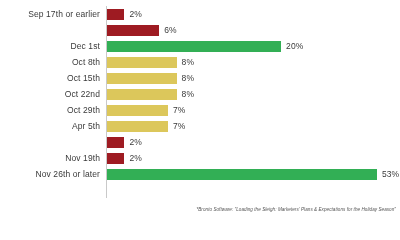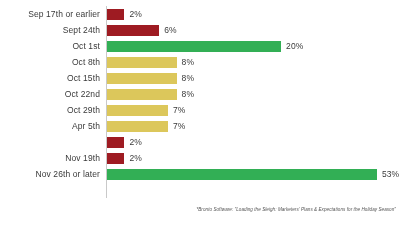--- a/index.html
+++ b/index.html
@@ -100,28 +100,27 @@
     <div class="axis-line"></div>
     <div class="rows" id="rows">
         <div class="bar-row">
           <div class="cat-label">Sep 17th or earlier</div>
           <div class="bar-wrap">
             <div class="bar" style="width: 17.4px; background: rgb(158, 27, 34);"></div>
             <span class="value-label">2%</span>
           </div>
         </div>
         <div class="bar-row">
-          <div class="cat-label">Sept 24th</div>
           <div class="bar-wrap">
             <div class="bar" style="width: 52.2px; background: rgb(158, 27, 34);"></div>
             <span class="value-label">6%</span>
           </div>
         </div>
         <div class="bar-row">
-          <div class="cat-label">Oct 1st</div>
+          <div class="cat-label">Dec 1st</div>
           <div class="bar-wrap">
             <div class="bar" style="width: 174.1px; background: rgb(50, 175, 85);"></div>
             <span class="value-label">20%</span>
           </div>
         </div>
         <div class="bar-row">
           <div class="cat-label">Oct 8th</div>
           <div class="bar-wrap">
             <div class="bar" style="width: 69.6px; background: rgb(220, 199, 91);"></div>
             <span class="value-label">8%</span>

